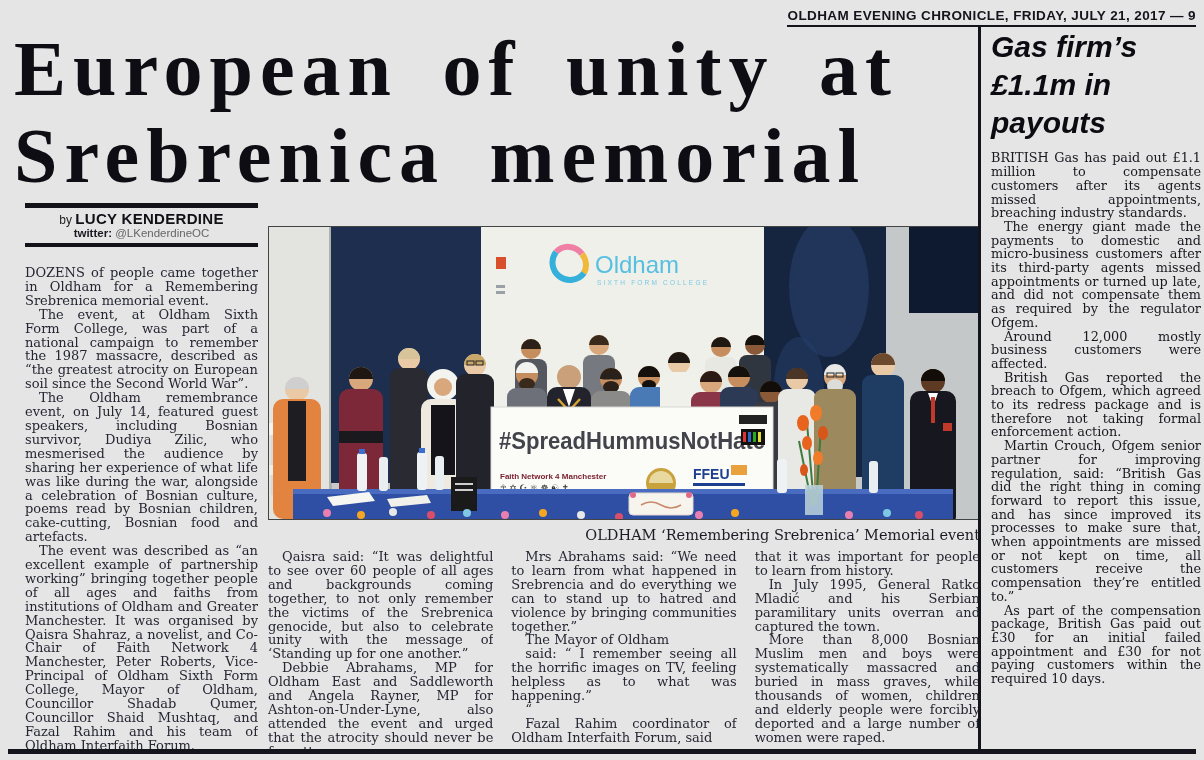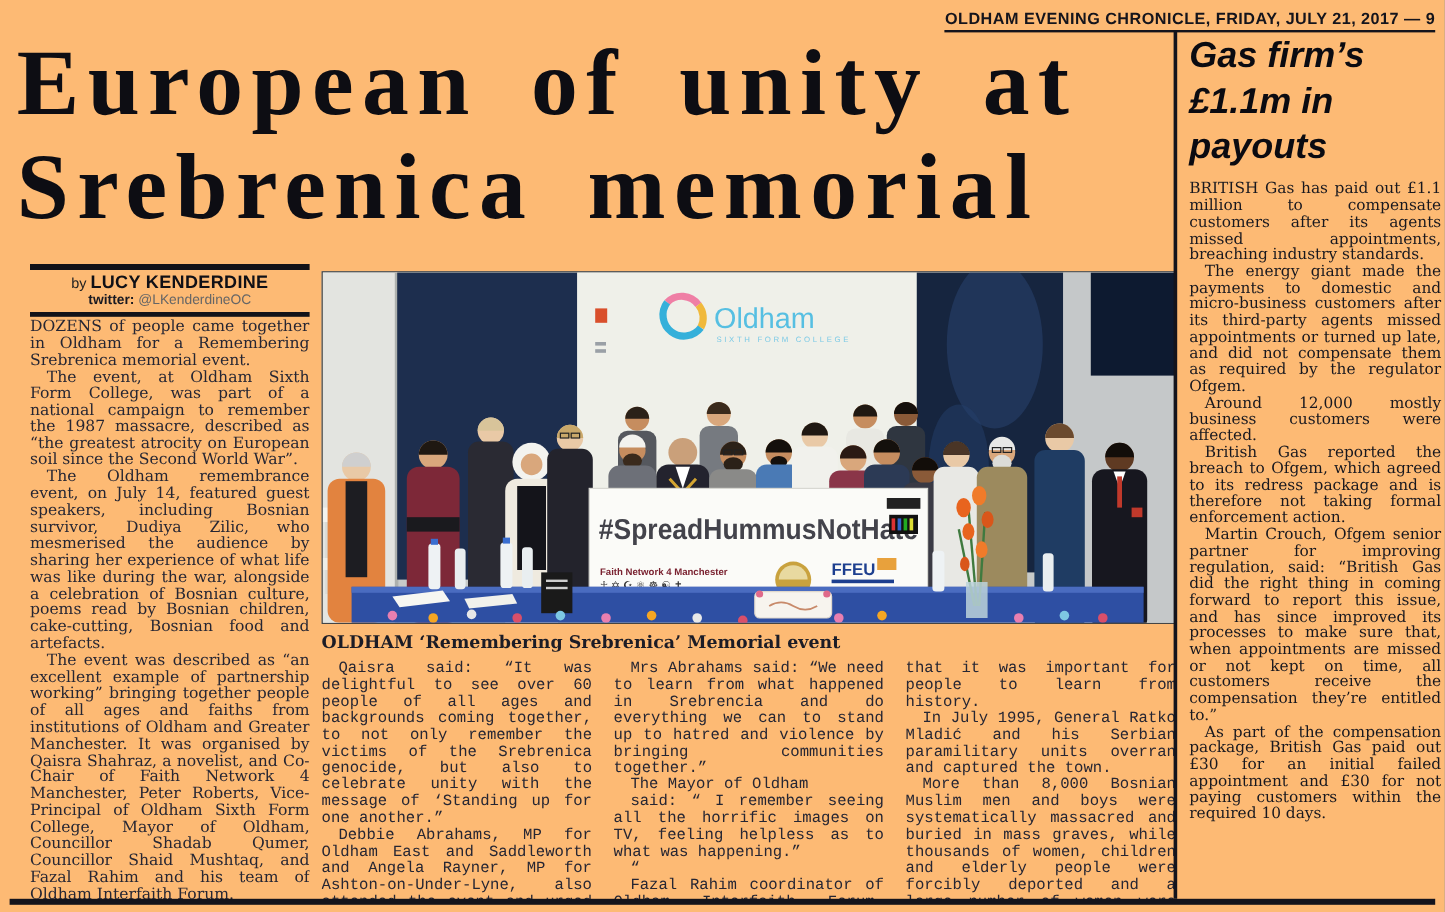--- a/index.html
+++ b/index.html
@@ -1,43 +1,43 @@
 <!DOCTYPE html>
 <html><head>
 <meta charset="utf-8">
 <style>
   html,body{margin:0;padding:0;background:#9a9a9a;}
-  .page{position:relative;width:1204px;height:760px;background:#fdba74;overflow:hidden;
+  .page{position:relative;width:1204px;height:760px;background:#e5e5e5;overflow:hidden;
         font-family:"DejaVu Serif",serif;color:#23232e;}
   
   .masthead-row{position:absolute;top:5px;left:0;width:1196px;text-align:right;}
   .masthead{display:inline-block;font-family:"Liberation Sans",sans-serif;font-weight:bold;
             font-size:13.5px;letter-spacing:.4px;color:#14141c;border-bottom:2px solid #14141c;
             padding-bottom:2px;}
   
   .main{position:absolute;left:14px;top:26px;width:962px;height:726px;}
   .headline{margin:0;font-family:"Liberation Serif",serif;font-weight:bold;color:#0d0d13;
             font-size:78px;line-height:1.11;letter-spacing:7px;word-spacing:18px;white-space:nowrap;}
   .headline span{display:block;}
-  .byline-box{position:absolute;left:11px;top:194px;width:233px;text-align:center;
+  .byline-box{position:absolute;left:11px;top:177px;width:233px;text-align:center;
               border-top:5px solid #121218;border-bottom:4px solid #121218;padding:2px 0 4px;
               font-family:"Liberation Sans",sans-serif;}
   .byline-l1{font-size:12px;color:#222;}
   .byline-l1 b{font-size:15px;letter-spacing:.3px;color:#101016;}
   .byline-l2{font-size:11.5px;color:#666;}
   .byline-l2 b{color:#1a1a22;}
   .col1{position:absolute;left:11px;top:240px;width:233px;height:492px;overflow:hidden;}
   p.body{margin:0;font-size:13px;line-height:13.9px;text-align:justify;text-indent:14px;
          color:#262633;}
   p.body.noindent{text-indent:0;}
   .photo-wrap{position:absolute;left:254px;top:200px;width:710px;height:292px;
               border:1px solid #444;box-sizing:content-box;background:#c7cac9;}
-  .caption{position:absolute;left:254px;top:501px;width:712px;text-align:left;
-           font-weight:bold;font-size:14.5px;color:#1c1c26;}
-  .cols3{position:absolute;left:254px;top:524px;width:712px;height:202px;display:flex;gap:18px;font-family:Liberation Mono, monospace;}
+  .caption{position:absolute;left:254px;top:501px;width:712px;text-align:right;
+           font-weight:normal;font-size:14.5px;color:#1c1c26;}
+  .cols3{position:absolute;left:254px;top:524px;width:712px;height:202px;display:flex;gap:18px;}
   .cols3 .col{flex:1;overflow:hidden;}
   
   .sidebar{position:absolute;left:978px;top:26px;width:226px;height:723px;
            border-left:3px solid #14141c;padding:0 0 0 10px;box-sizing:border-box;}
   .sidebar h2{margin:2px 4px 10px 0;font-family:"Liberation Sans",sans-serif;font-weight:bold;
               font-size:30px;line-height:1.26;text-align:left;color:#0b0b11;font-style:italic;}
   .sidebar h2 span{display:block;}
   .side-body{height:595px;overflow:hidden;padding-right:3px;}
   p.sidep{margin:0;font-weight:normal;font-size:12.8px;line-height:13.7px;text-align:justify;
           text-indent:13px;color:#18181f;}

